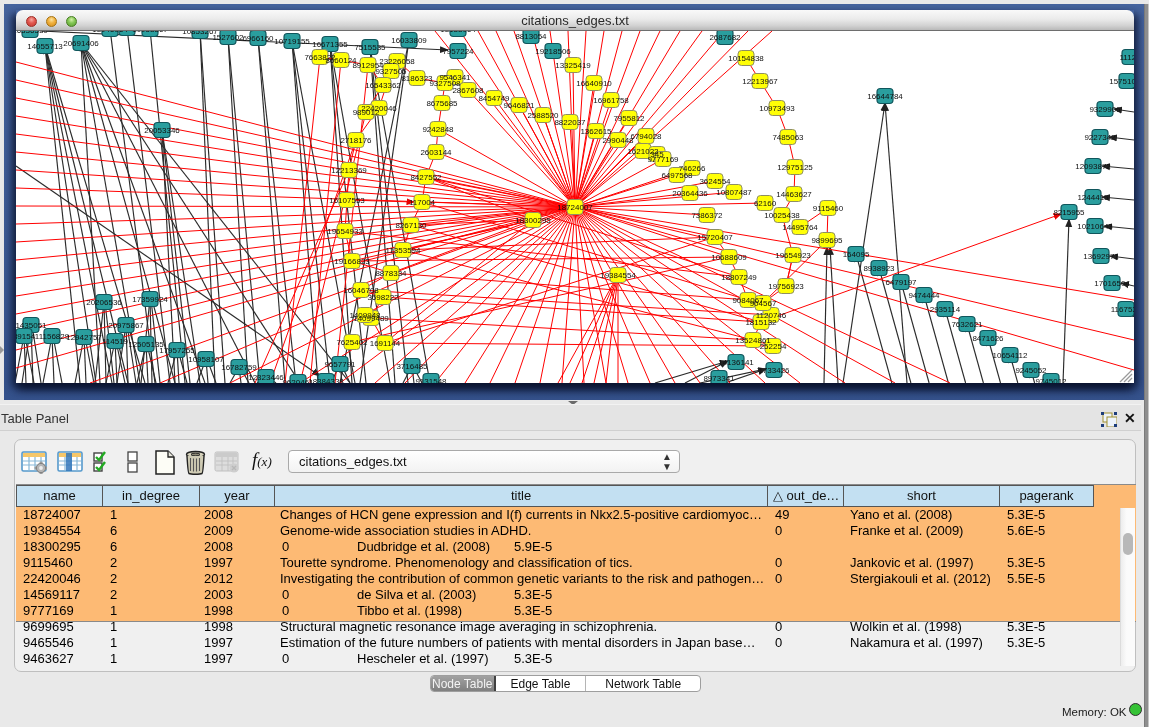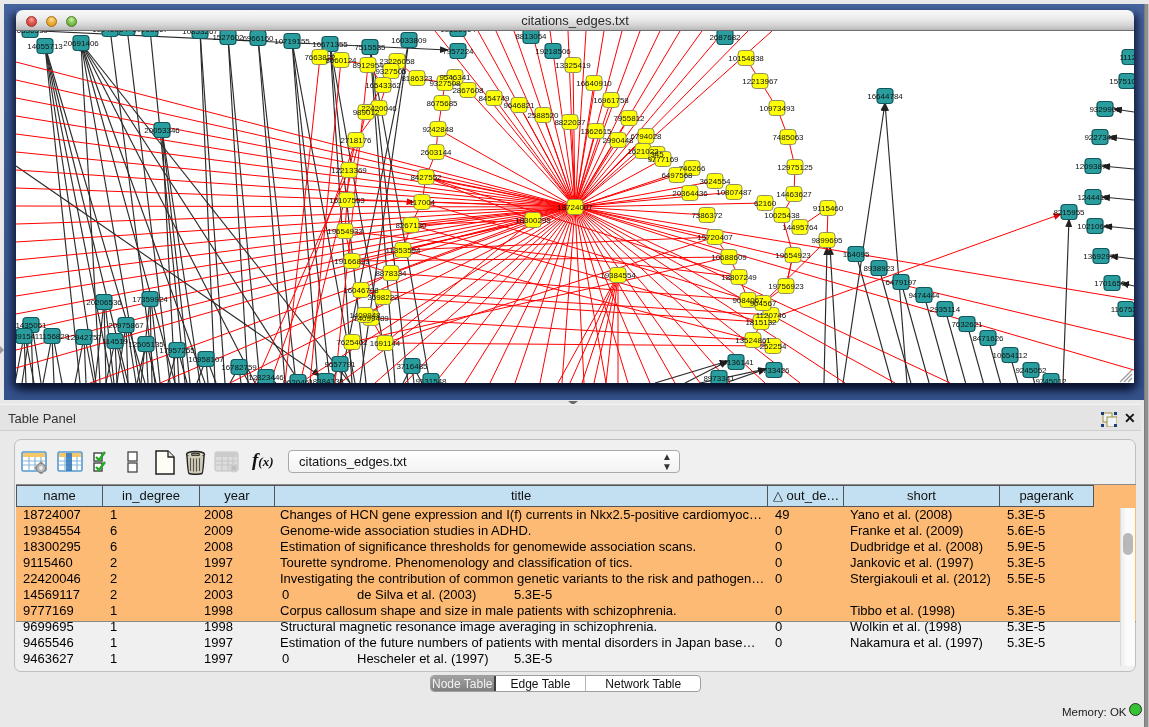--- a/index.html
+++ b/index.html
@@ -10,21 +10,21 @@
 #titlebar .title{position:absolute;left:0;right:0;top:3px;text-align:center;font-size:13px;color:#2a2a2a}
 .tl{position:absolute;top:5.5px;width:11px;height:11px;border-radius:50%}
 #tl1{left:10px;background:radial-gradient(circle at 50% 30%,#f6a8a2 0%,#e2574e 45%,#c33a31 100%);border:1px solid #9e2b24}
 #tl2{left:30px;background:radial-gradient(circle at 50% 30%,#fbe3a0 0%,#f0b03c 45%,#d38e1e 100%);border:1px solid #a5710f}
 #tl3{left:50px;background:radial-gradient(circle at 50% 30%,#d2f0a8 0%,#82c653 45%,#5d9c33 100%);border:1px solid #477c22}
 #canvas{position:absolute;left:0;top:21px;width:1118px;height:352px;background:#fff;overflow:hidden}
 #rightstrip1{position:absolute;left:1144px;top:4px;width:4px;height:723px;background:#8e8e8e;border-left:1px solid #7a7a7a}
 #rightstrip2{position:absolute;left:1148px;top:4px;width:1px;height:723px;background:#c6c6c6}
 #lowpanel{position:absolute;left:0;top:400px;width:1141px;height:327px;background:#e9e9e9}
 #tpbar{position:absolute;left:0;top:4px;width:1141px;height:27px;background:#e4e4e4;border-top:1px solid #f2f2f2;border-bottom:1px solid #d0d0d0}
-#tpbar .lbl{position:absolute;left:8px;top:6px;font-size:13px;color:#333}
+#tpbar .lbl{position:absolute;left:1px;top:6px;font-size:13px;color:#333}
 #floaticon{position:absolute;left:1101px;top:7px;width:16px;height:15px}
 #closex{position:absolute;left:1124px;top:5px;font-size:14px;font-weight:bold;color:#111}
 #container{position:absolute;left:14px;top:39px;width:1122px;height:233px;background:#f0f0f0;border:1px solid #bfbfbf;border-radius:7px}
 #toolbar{position:absolute;left:6px;top:6px;height:32px}
 .ticon{position:absolute;top:4px}
 #combo{position:absolute;left:273px;top:10px;width:392px;height:23px;background:linear-gradient(180deg,#ffffff,#f2f2f2);border:1px solid #a9a9a9;border-radius:4px;font-size:13px;color:#111;line-height:21px;padding-left:10px}
 #combo .arr{position:absolute;right:7px;top:1px;font-size:10px;color:#333;line-height:10px}
 #tablewrap{position:absolute;left:1px;top:44px;width:1120px;height:138px;background:#fdba74;border-top:1px solid #8a8a8a;border-bottom:1px solid #8a8a8a}
 #thead{position:absolute;left:0;top:0;height:22px;width:1078px;background:#c3e0f2;border:1px solid #555;display:flex;font-size:13px;color:#111}
 #thead div{border-right:1px solid #555;text-align:center;line-height:20px;overflow:hidden;white-space:nowrap}
@@ -693,21 +693,21 @@
             <path d="M4 6c0 0 1 17 2 17.5 2 1 11 1 13 0 1-.5 2-17.5 2-17.5" fill="#cfcbb4" stroke="#222" stroke-width="1.4"></path>
             <path d="M7.5 8v13M10.5 8.5v13M13.5 8.5v13M16.5 8v13" stroke="#555" stroke-width="1.1"></path>
           </svg>
       <svg class="ticon" style="left:193px" width="25" height="24" viewBox="0 0 25 24" opacity="0.55">
             <rect x="1" y="2" width="23" height="19" rx="1.5" fill="#cfcfcf" stroke="#999"></rect>
             <rect x="2" y="3" width="21" height="4" fill="#adadad"></rect>
             <path d="M2 11h21M2 15h21M8 7v14M14 7v14M19 7v14" stroke="#9d9d9d"></path>
             <circle cx="20" cy="18" r="4.5" fill="#b3b3b3"></circle>
             <path d="M18 16l4 4M22 16l-4 4" stroke="#8b8b8b" stroke-width="1.4"></path>
           </svg>
-      <div class="ticon" style="left:231px;top:3px;font-family:'Liberation Serif',serif;font-style:italic;font-weight:bold;font-size:19px;color:#111">f<span style="font-size:13px">(x)</span></div>
+      <div class="ticon" style="left:231px;top:3px;font-family:'Liberation Serif',serif;font-style:italic;font-weight:normal;font-size:19px;color:#111">f<span style="font-size:13px">(x)</span></div>
     </div>
     <div id="combo">citations_edges.txt<span class="arr">▲<br>▼</span></div>
     <div id="tablewrap">
       <div id="thead">
             <div class="h1">name</div>
             <div class="h2">in_degree</div>
             <div class="h3">year</div>
             <div class="h4">title</div>
             <div class="h5">△ out_de…</div>
             <div class="h6">short</div>
@@ -729,21 +729,20 @@
               <div class="c3">2009</div>
               <div class="c4">Genome-wide association studies in ADHD.</div>
               <div class="c5">0</div>
               <div class="c6">Franke et al. (2009)</div>
               <div class="c7">5.6E-5</div>
             </div>
             <div class="tr">
               <div class="c1">18300295</div>
               <div class="c2">6</div>
               <div class="c3">2008</div>
-              <div class="c4">Estimation of significance thresholds for genomewide association scans.</div>
               <div class="c5">0</div>
               <div class="c6">Dudbridge et al. (2008)</div>
               <div class="c7">5.9E-5</div>
             </div>
             <div class="tr">
               <div class="c1">9115460</div>
               <div class="c2">2</div>
               <div class="c3">1997</div>
               <div class="c4">Tourette syndrome. Phenomenology and classification of tics.</div>
               <div class="c5">0</div>
@@ -764,21 +763,20 @@
               <div class="c2">2</div>
               <div class="c3">2003</div>
               <div class="c5">0</div>
               <div class="c6">de Silva et al. (2003)</div>
               <div class="c7">5.3E-5</div>
             </div>
             <div class="tr">
               <div class="c1">9777169</div>
               <div class="c2">1</div>
               <div class="c3">1998</div>
-              <div class="c4">Corpus callosum shape and size in male patients with schizophrenia.</div>
               <div class="c5">0</div>
               <div class="c6">Tibbo et al. (1998)</div>
               <div class="c7">5.3E-5</div>
             </div>
             <div class="tr">
               <div class="c1">9699695</div>
               <div class="c2">1</div>
               <div class="c3">1998</div>
               <div class="c4">Structural magnetic resonance image averaging in schizophrenia.</div>
               <div class="c5">0</div>

